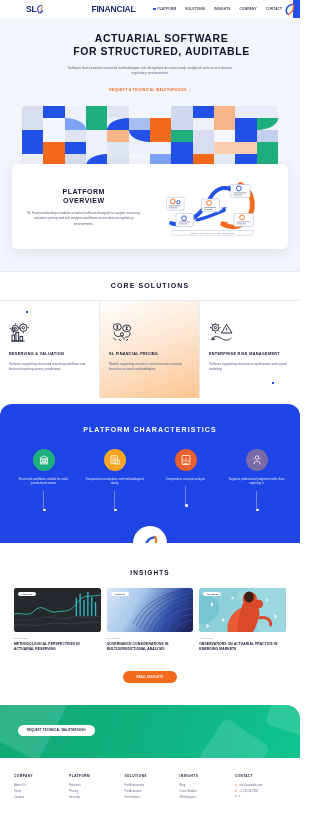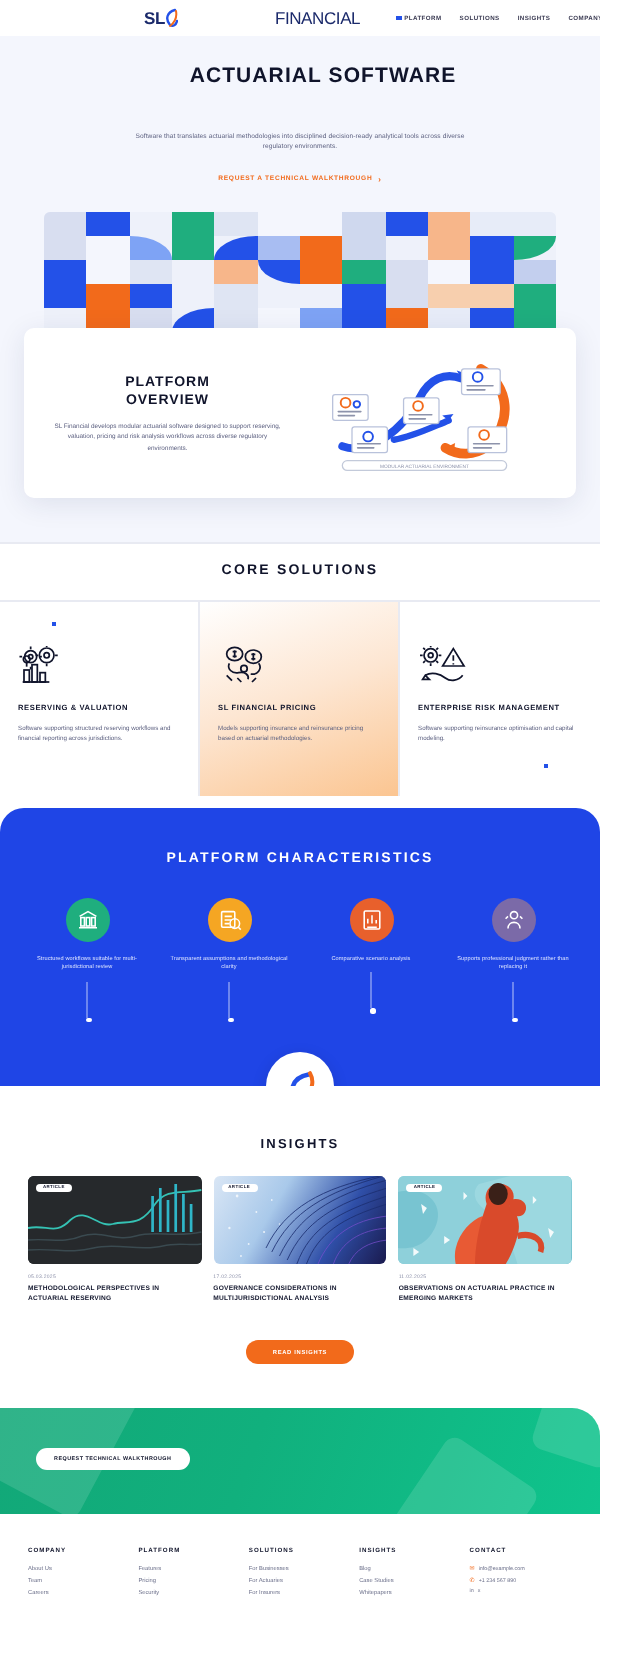--- a/index.html
+++ b/index.html
@@ -12,24 +12,24 @@
     color: #1a1a2e;
   }
   .page { width: 300px; position: relative; }
 
   
   .header {
     height: 18px; background: #ffffff; display: flex;
     align-items: center; position: relative; z-index: 40;
   }
   .logo { display: flex; align-items: center; margin-left: 26px; gap: 1px; }
-  .logo-sl { font-size: 8.5px; font-weight: 700; letter-spacing: -0.2px; color: #1b2a6b; margin-left: 46px; }
+  .logo-sl { font-size: 8.5px; font-weight: 700; letter-spacing: -0.2px; color: #1b2a6b; }
   .logo-swoosh { width: 7px; height: 10px; position: relative; margin: 0 -1px; }
   .logo-swoosh svg { position: absolute; top: 0; left: 0; }
-  .logo-fin { font-size: 8.5px; font-weight: 400; letter-spacing: -0.2px; color: #1b2a6b; padding-left: 48px; }
+  .logo-fin { font-size: 8.5px; font-weight: 700; letter-spacing: -0.2px; color: #1b2a6b; padding-left: 48px; }
   .nav { display: flex; align-items: center; gap: 9px; margin-left: 18px; }
   .nav-item {
     font-size: 3.1px; font-weight: 700; letter-spacing: 0.22px;
     color: #3a3a52; text-transform: uppercase; white-space: nowrap;
     display: flex; align-items: center; gap: 1.5px;
   }
   .nav-dot { width: 2.5px; height: 2.5px; background: #2351e8; display: inline-block; }
   .header-right { margin-left: auto; display: flex; align-items: center; height: 18px; }
   .header-mark { width: 14px; height: 14px; position: relative; margin-right: -3px; z-index: 2; }
   .hdr-cta {
@@ -257,21 +257,21 @@
           <span>TECHNICAL WALKTHROUGH</span>
         </span>
         <span class="hdr-cta-arrow">›</span>
       </div>
     </div>
   </div>
 
   <div class="hero">
     <h1>
       <span>ACTUARIAL SOFTWARE</span><br>
-      <br>
+      <span>FOR STRUCTURED, AUDITABLE</span><br>
     </h1>
     <p class="hero-sub">Software that translates actuarial methodologies into disciplined decision-ready analytical tools across diverse regulatory environments.</p>
     <div class="hero-cta">
       <span>REQUEST A TECHNICAL WALKTHROUGH</span>
       <span class="arr">›</span>
     </div>
 
     
     <div class="mosaic">
       <div class="mo" style="grid-area:1/1/3/2;background:#d8def0"></div>

